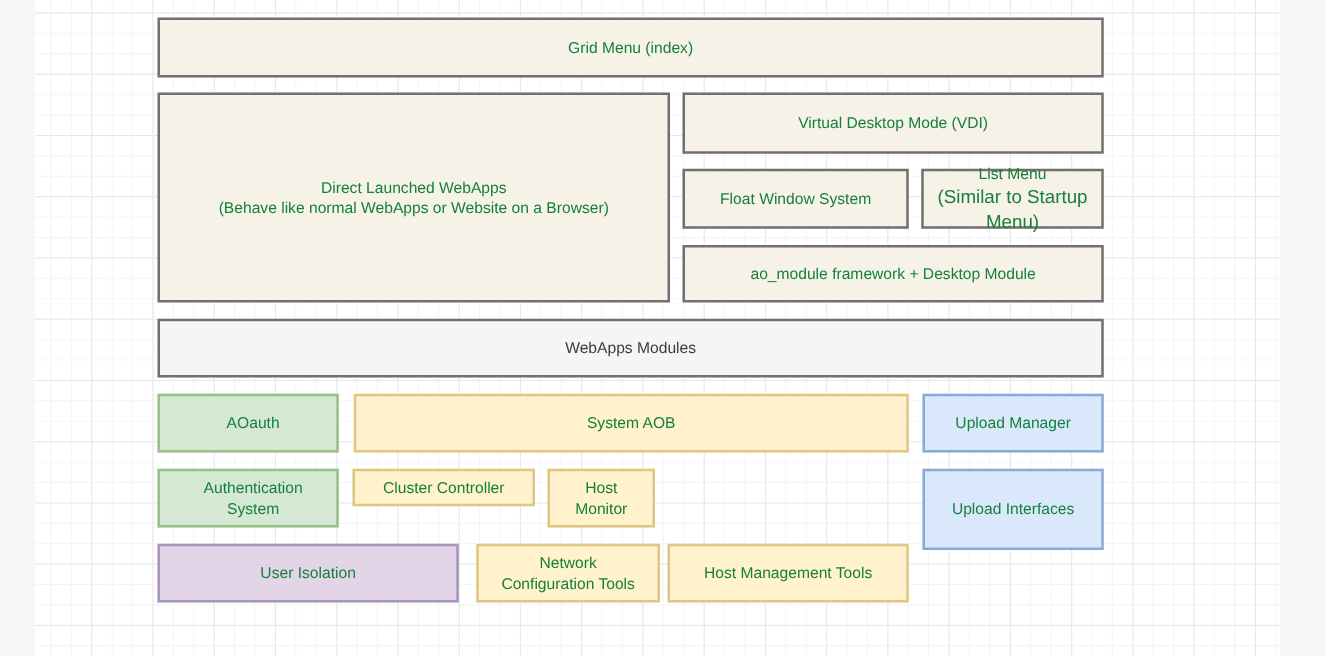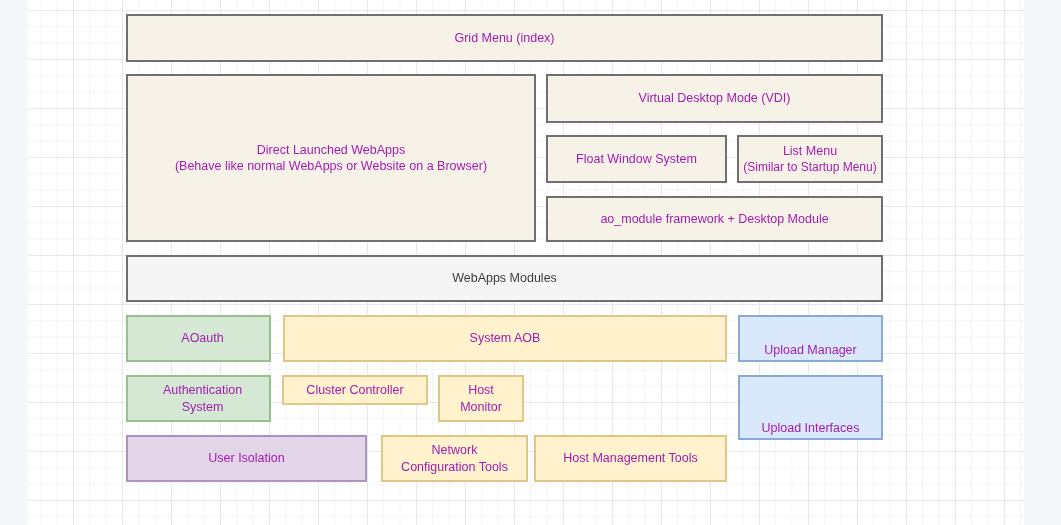--- a/index.html
+++ b/index.html
@@ -22,30 +22,30 @@
       linear-gradient(90deg, #f3f4f6 1px, transparent 1px);
     background-size:49px 49px,49px 49px,16.33px 16.33px,16.33px 16.33px;
     background-position:-4px 10px,-4px 10px,-4px 10px,-4px 10px;
   }
   .node{
     position:absolute;
     box-sizing:border-box;
     display:flex;flex-direction:column;
     align-items:center;justify-content:center;
     text-align:center;
-    font-size:12.5px;color:#a21caf;line-height:1.3;
+    font-size:12.5px;color:#15803d;line-height:1.3;
     padding:2px 4px;
   }
   .node .label{white-space:pre-line;}
-  .node .sublabel{font-size:12px;margin-top:1px;}
+  .node .sublabel{font-size:15px;margin-top:1px;}
   .cream {background:#f7f2e7;border:2px solid #707070;}
   .grayband{background:#f5f5f5;border:2px solid #707070;color:#3c3c3c;}
   .green {background:#d5e8d4;border:2px solid #97c08a;padding-left:12px;}
   .yellow{background:#fff2cc;border:2px solid #e0c685;}
-  .blue  {background:#dae8fc;border:2px solid #8aaad6;justify-content:flex-end;}
+  .blue  {background:#dae8fc;border:2px solid #8aaad6;}
   .purple{background:#e1d5e7;border:2px solid #ab93bd;}
 </style>
 </head>
 <body>
 
 <div class="page">
   <div class="canvas"></div>
 
   <div class="node cream" style="left:126px;top:14px;width:757px;height:48px">
     <span class="label">Grid Menu (index)</span>

